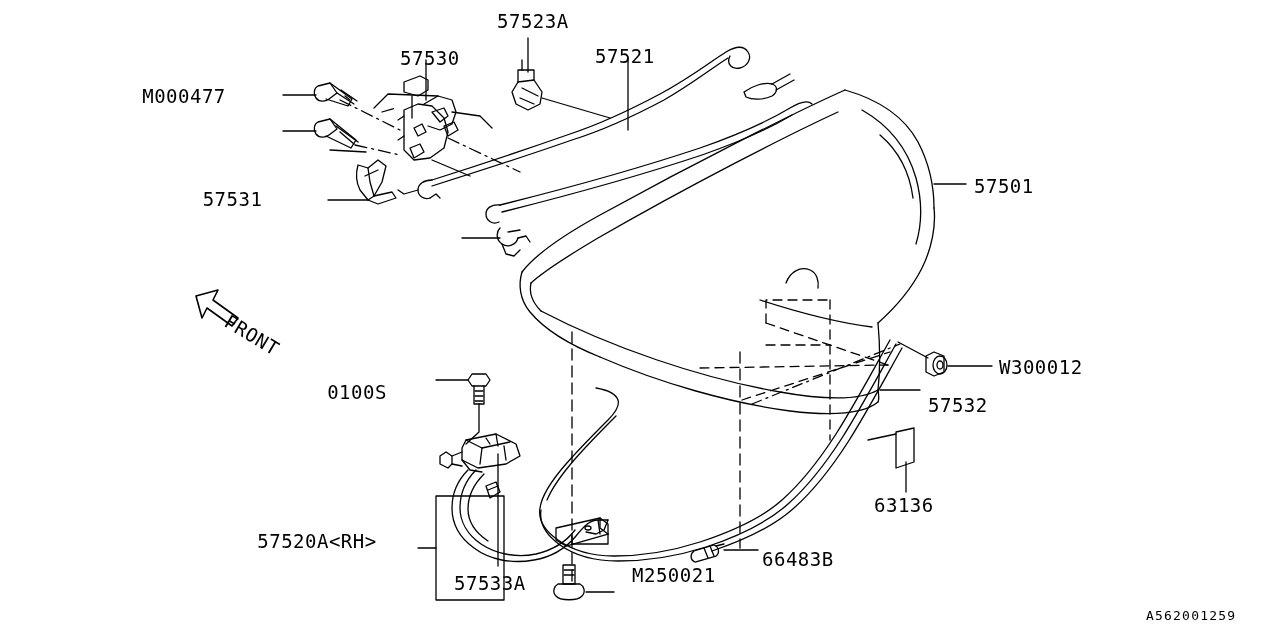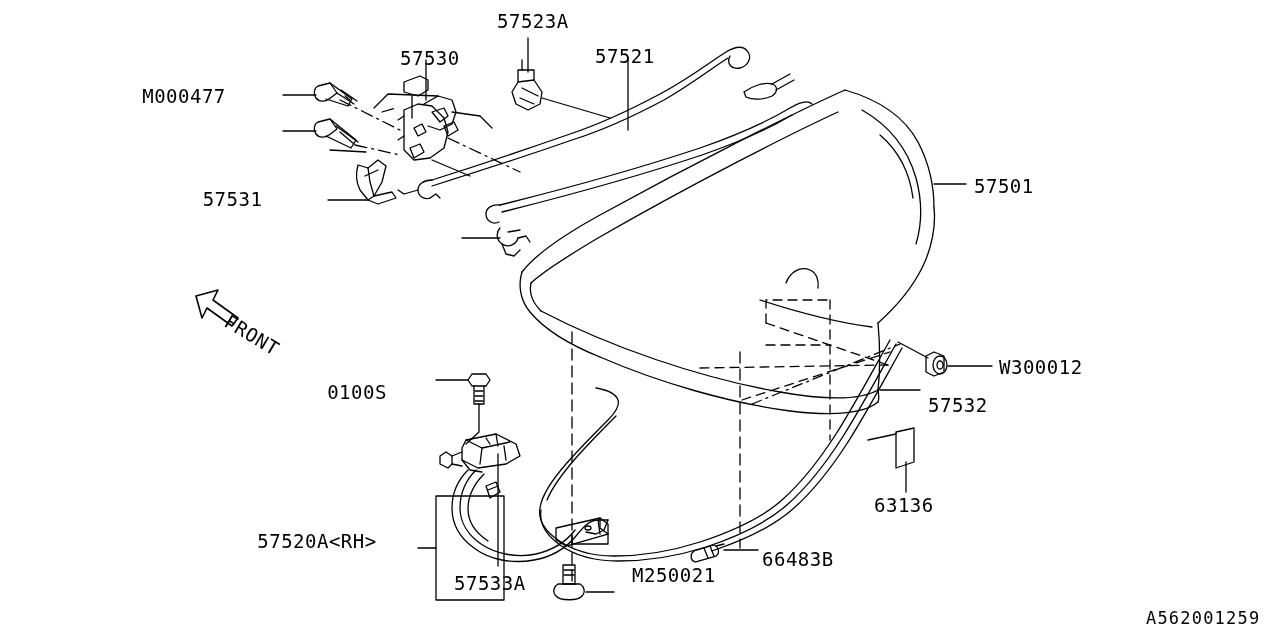--- a/index.html
+++ b/index.html
@@ -17,21 +17,21 @@
     font-family:"DejaVu Sans Mono","Liberation Mono",monospace;
     font-size:19px;
     color:#000000;
     white-space:pre;
     letter-spacing:0.5px;
     line-height:1.18;
   }
   .lbl.r{text-align:center;}
   .diagid{
     position:absolute;
-    font-size:17px;
+    font-size:13px;
     letter-spacing:1.2px;
     color:#000;
     font-family:"DejaVu Sans Mono","Liberation Mono",monospace;
   }
   .frontword{
     position:absolute;
     font-size:19px;
     font-family:"DejaVu Sans Mono","Liberation Mono",monospace;
     color:#000;
     transform:rotate(31deg);

